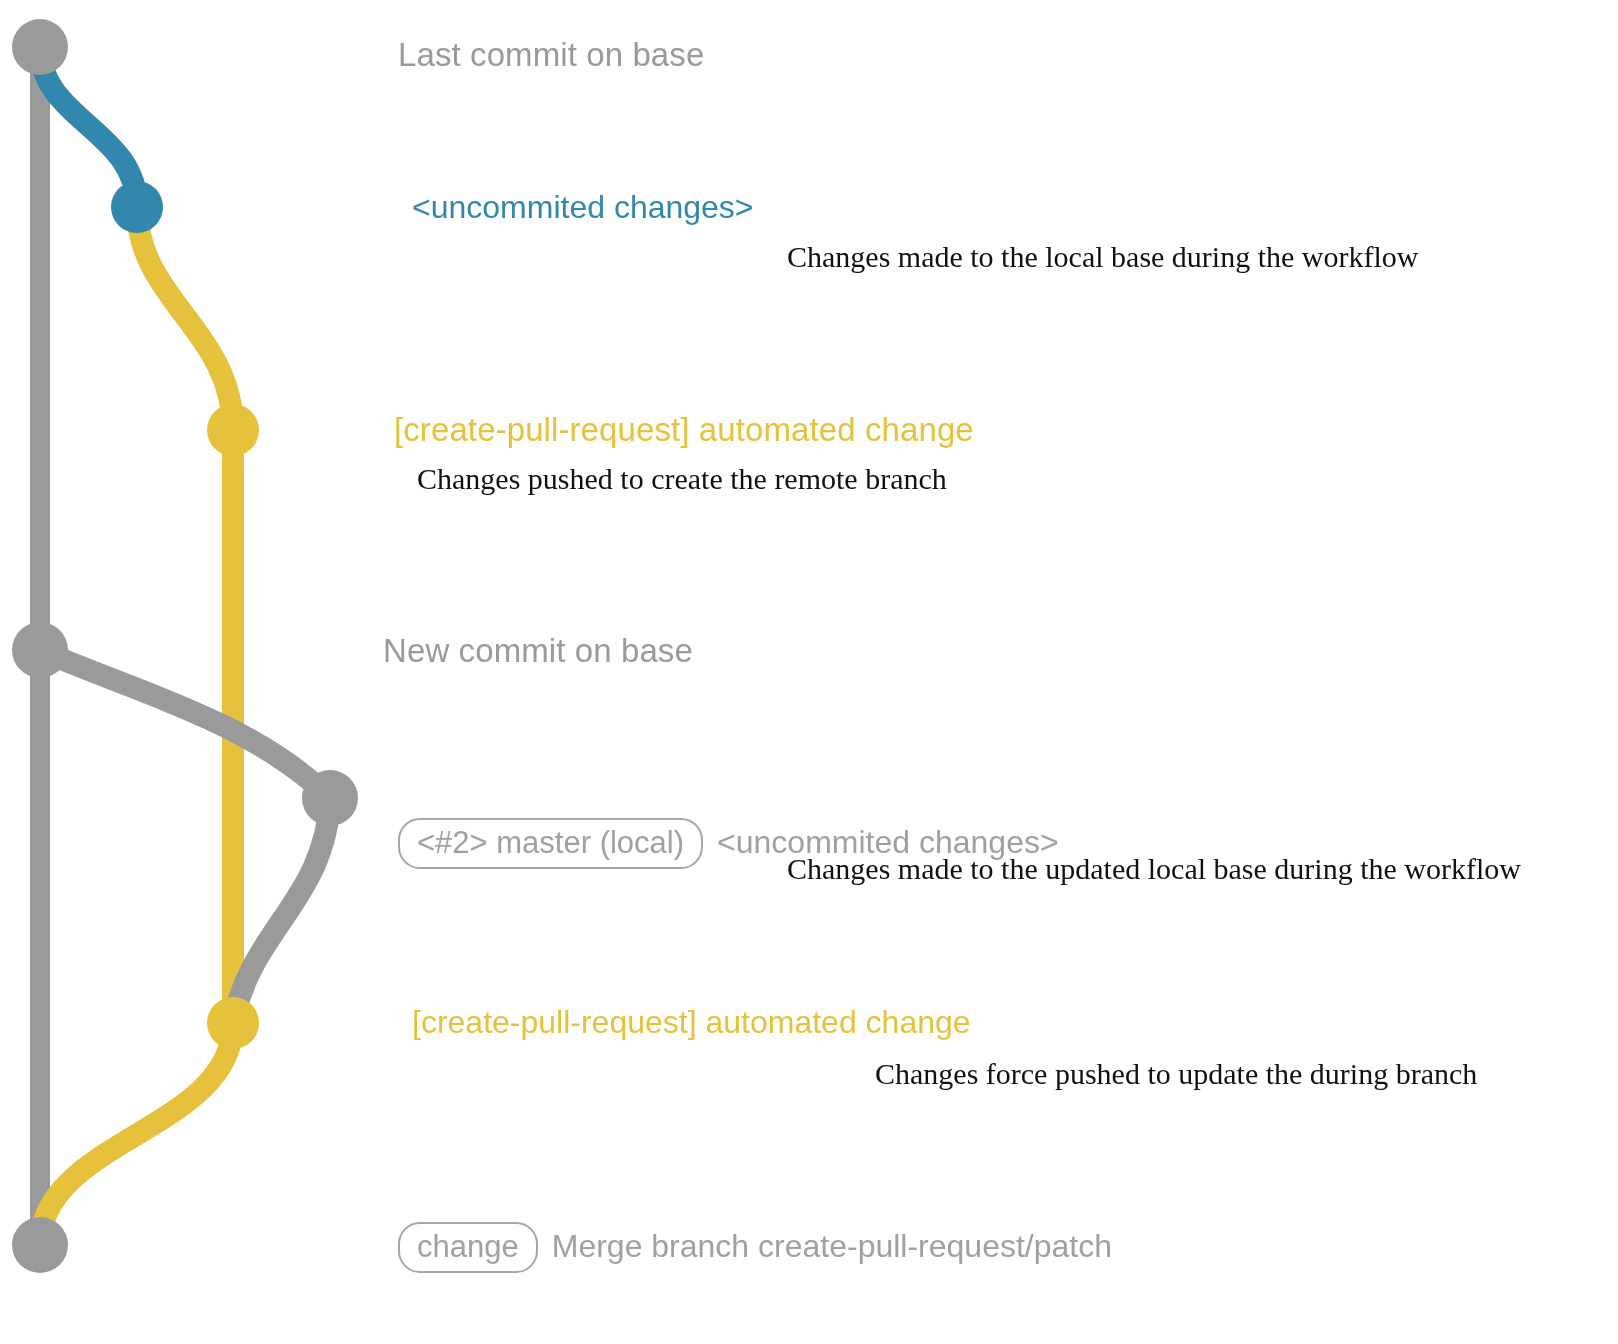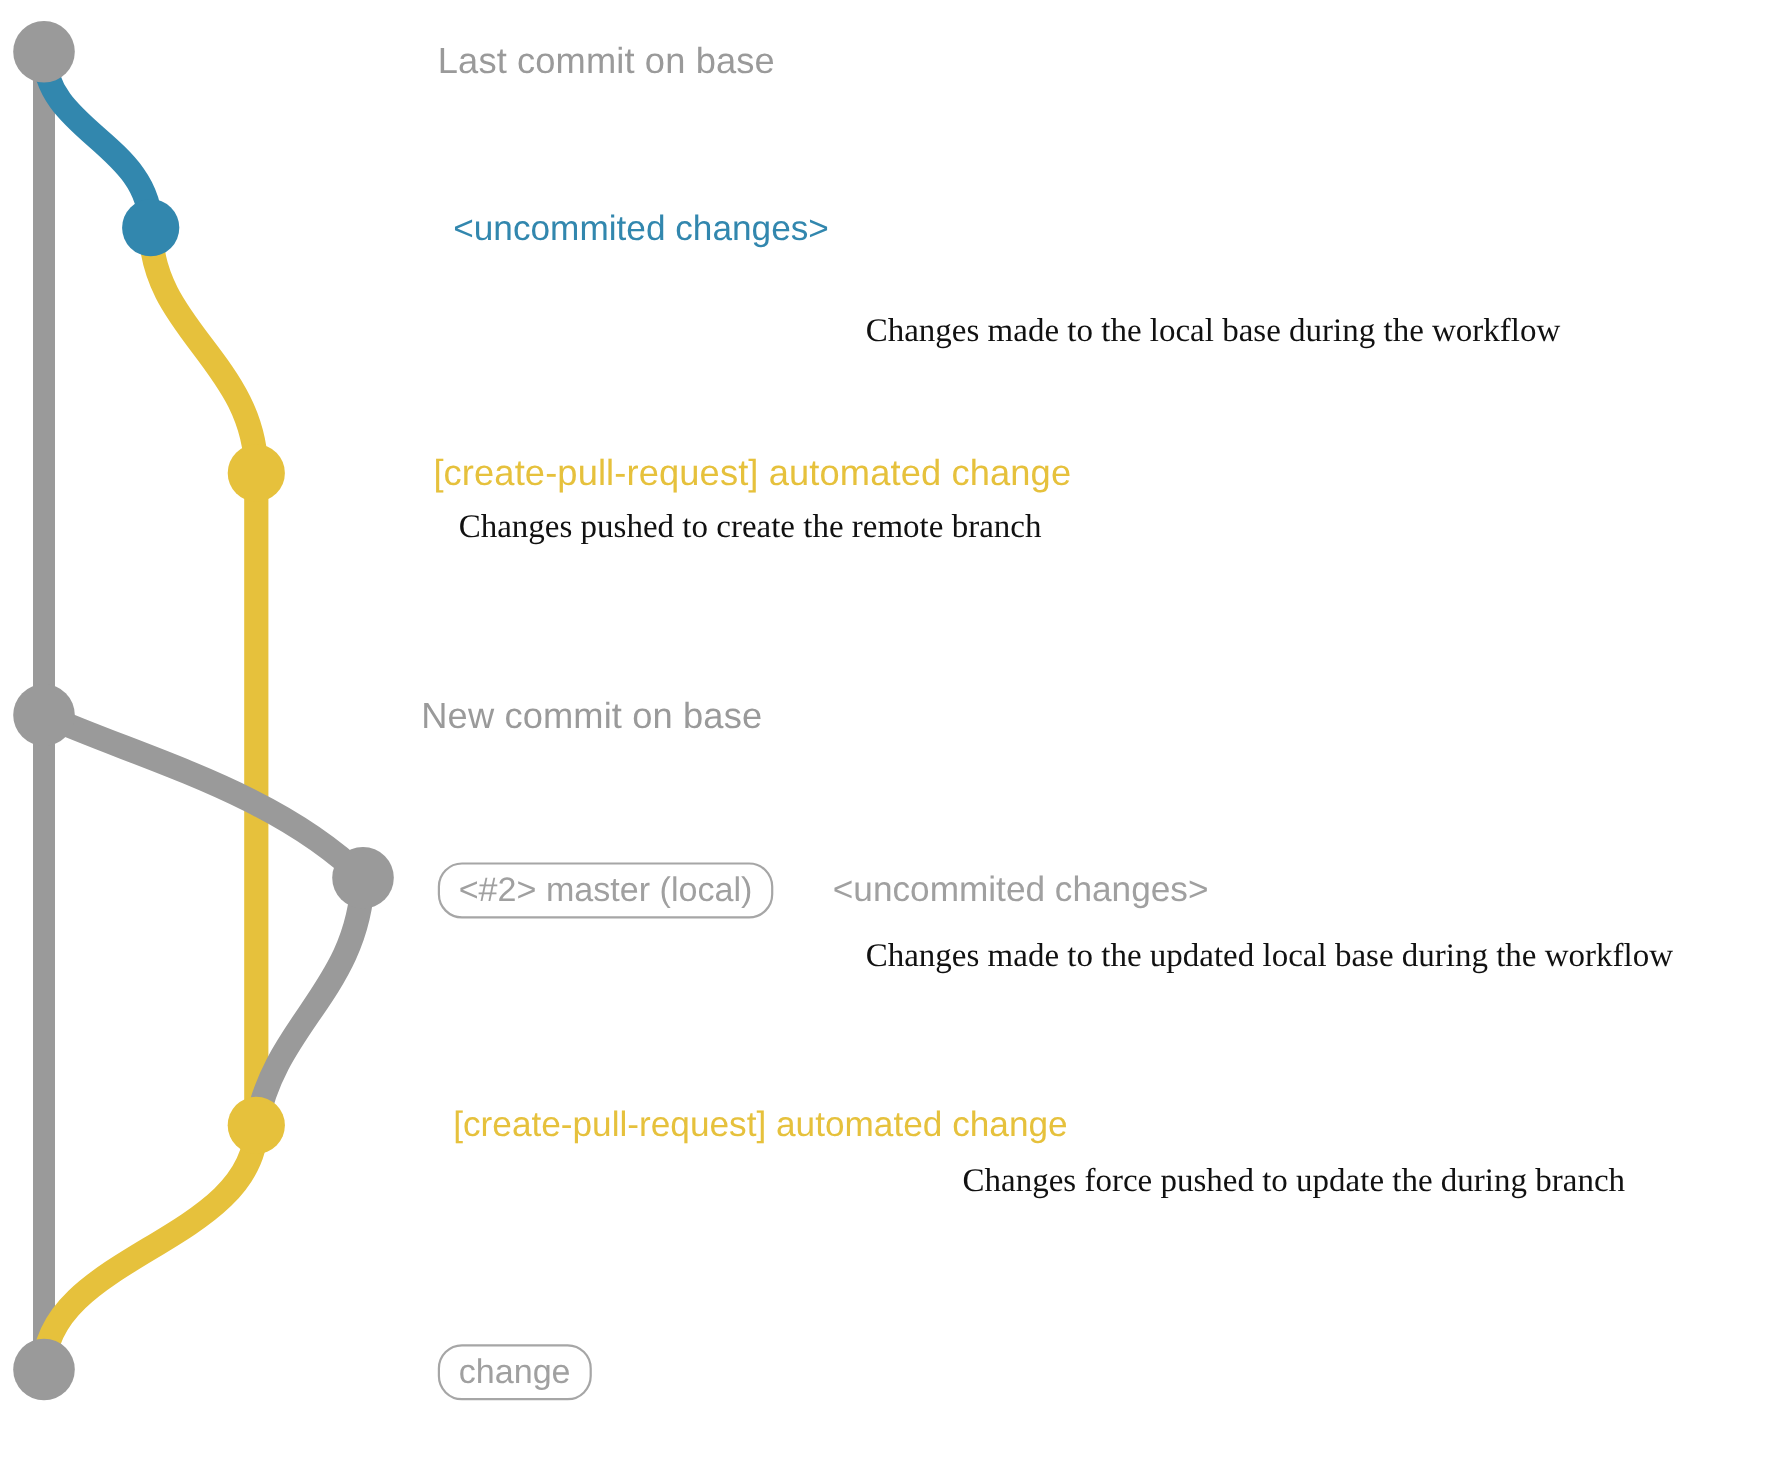--- a/index.html
+++ b/index.html
@@ -98,37 +98,38 @@
   <circle cx="40" cy="1245" r="28" fill="#9a9a9a"></circle>
 </svg>
 
 <div class="row" style="left:398px; top:36px;">
   <span class="headline gray">Last commit on base</span>
 </div>
 
 <div class="row" style="left:398px; top:189px;">
   <span class="subject blue">&lt;uncommited changes&gt;</span>
 </div>
-<div class="desc" style="left:787px; top:240px;margin-top:44px;">Changes made to the local base during the workflow</div>
+<div class="desc" style="left:787px; top:240px;">Changes made to the local base during the workflow</div>
 
 <div class="row" style="left:394px; top:411px;">
   <span class="headline yellow">[create-pull-request] automated change</span>
 </div>
 <div class="desc" style="left:417px; top:462px;">Changes pushed to create the remote branch</div>
 
 <div class="row" style="left:383px; top:632px;">
   <span class="headline gray">New commit on base</span>
 </div>
 
-<div class="row" style="left:398px; top:784px;gap:40px;">
+<div class="row" style="left:398px; top:818px;">
   <span class="pill gray">&lt;#2&gt; master (local)</span>
   <span class="subject gray">&lt;uncommited changes&gt;</span>
 </div>
 <div class="desc" style="left:787px; top:852px;">Changes made to the updated local base during the workflow</div>
 
 <div class="row" style="left:398px; top:1004px;">
   <span class="subject yellow">[create-pull-request] automated change</span>
 </div>
 <div class="desc" style="left:875px; top:1057px;">Changes force pushed to update the during branch</div>
 
 <div class="row" style="left:398px; top:1222px;">
   <span class="pill gray">change</span>
+  <span class="subject gray">Merge branch create-pull-request/patch</span>
 </div>
 
 </body></html>

